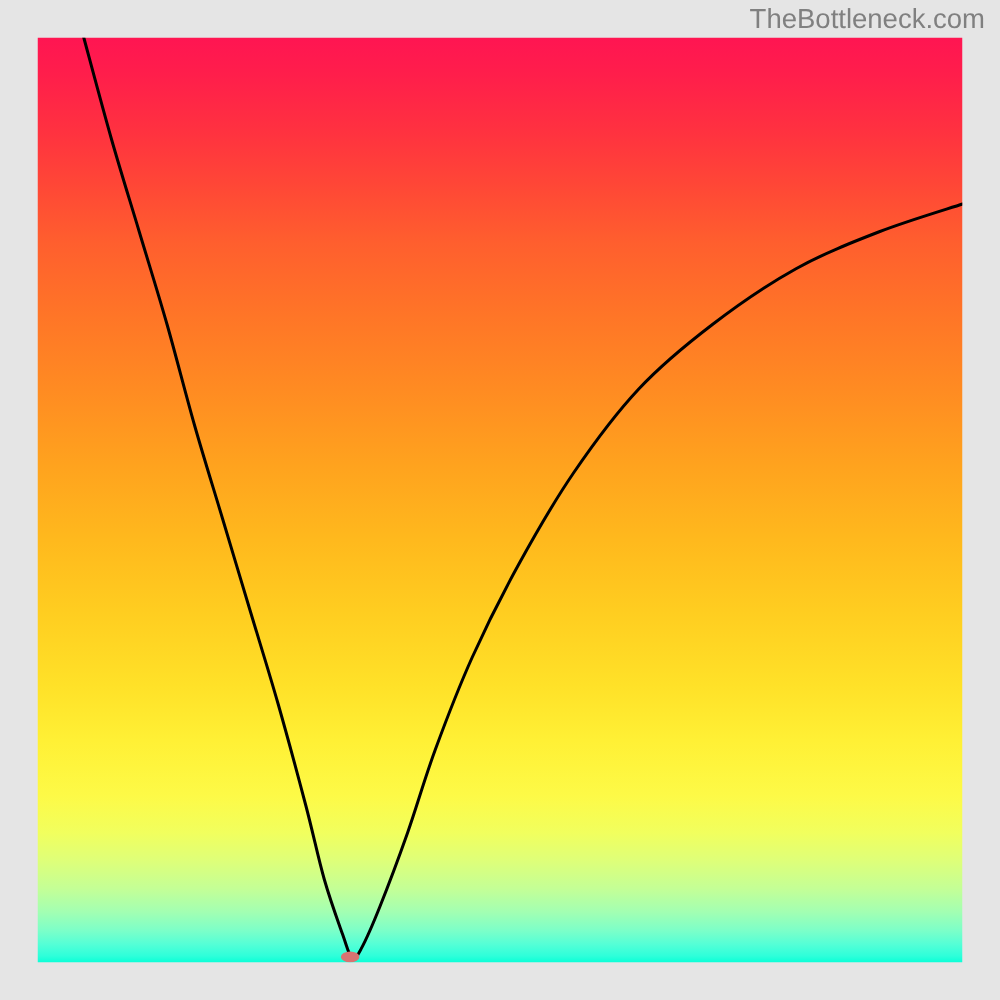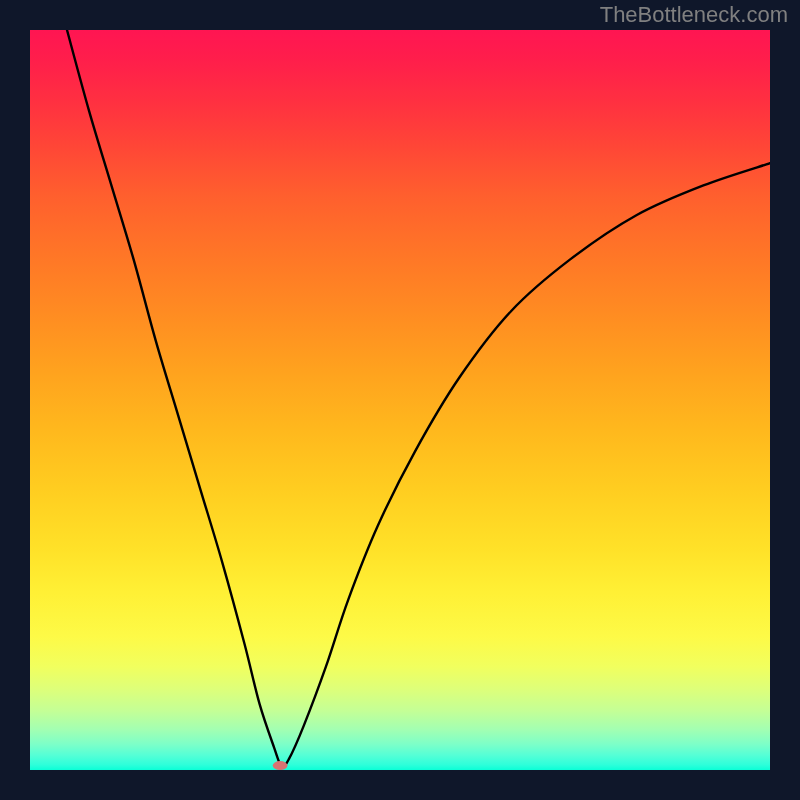--- a/index.html
+++ b/index.html
@@ -7,21 +7,21 @@
     padding: 0;
     width: 800px;
     height: 800px;
     overflow: hidden;
     background: #000;
     font-family: Arial, Helvetica, sans-serif;
   }
   .outer-frame {
     width: 800px;
     height: 800px;
-    background: #0f172a;
+    background: #e5e5e5;
     position: relative;
   }
   .watermark {
     position: absolute;
     top: 2px;
     right: 12px;
     color: #808080;
     font-size: 22px;
     font-weight: 500;
     font-family: Arial, sans-serif;

